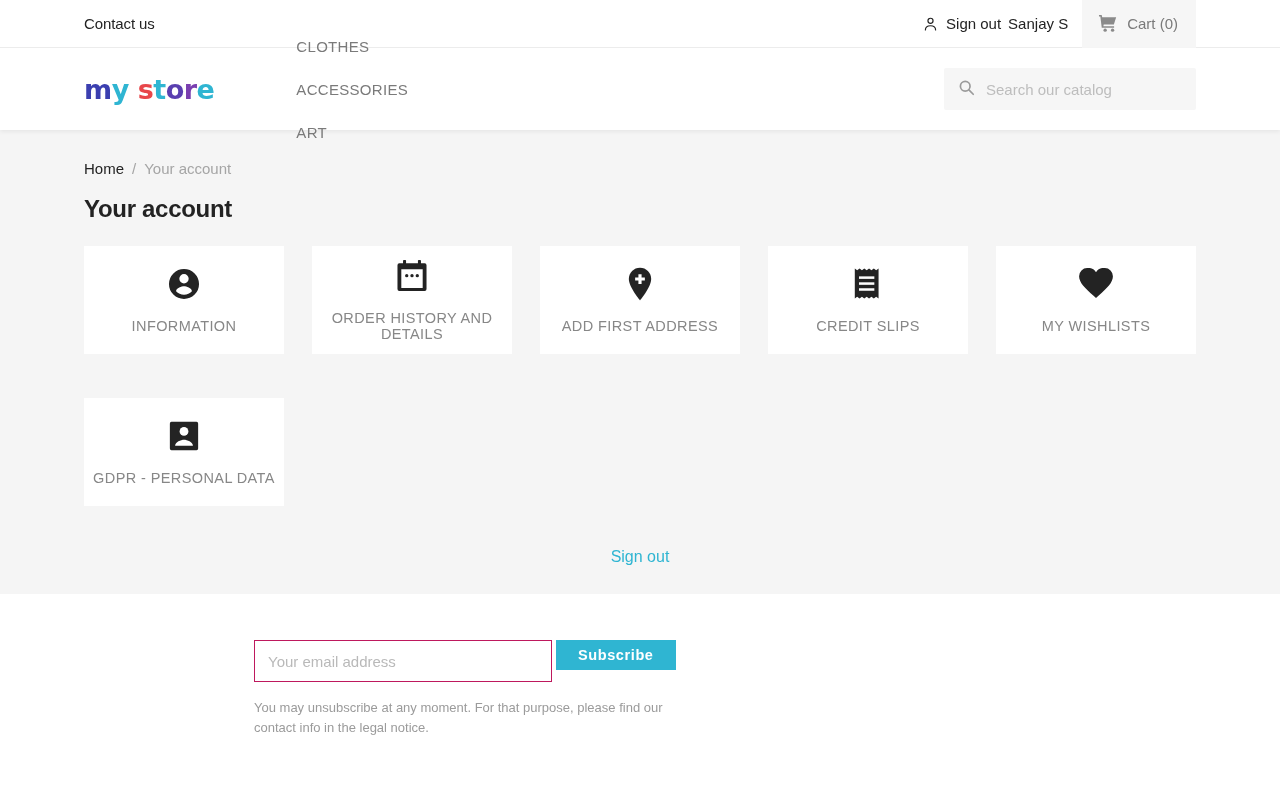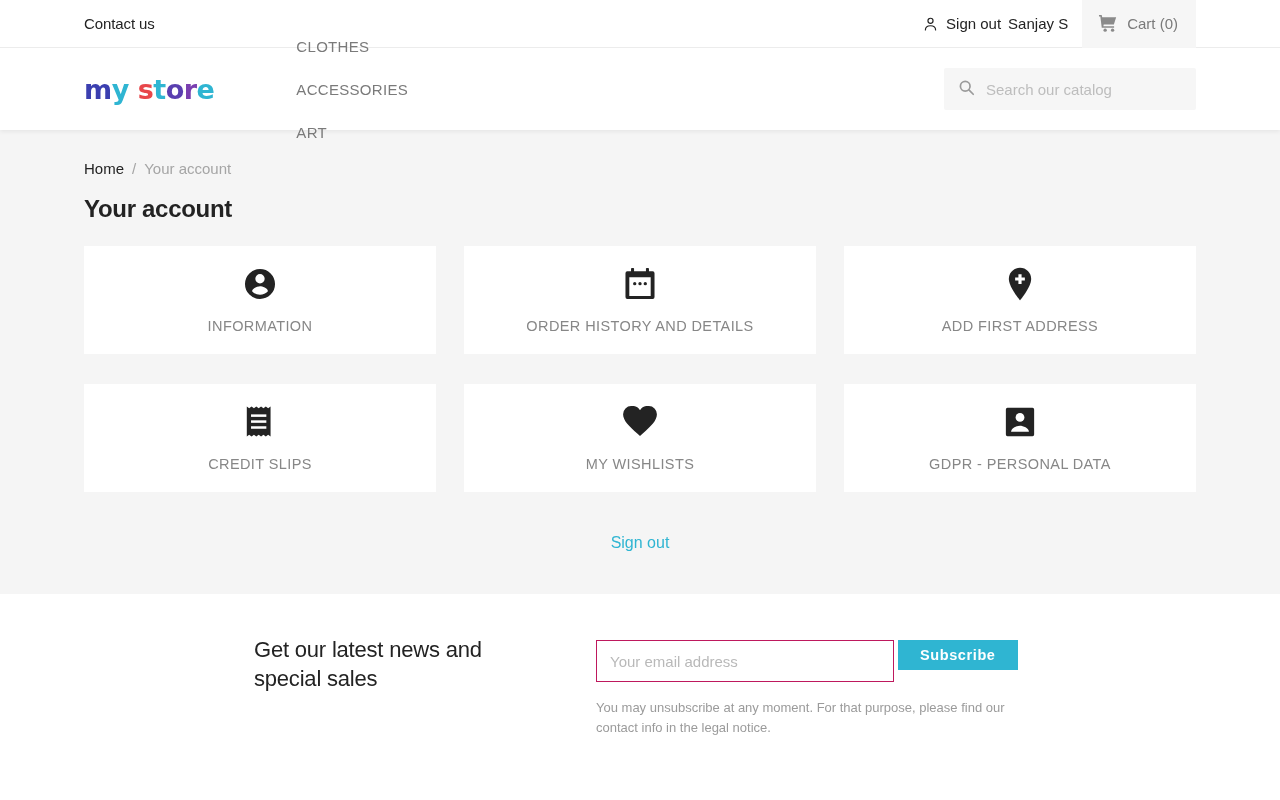--- a/index.html
+++ b/index.html
@@ -136,22 +136,22 @@
     font-size: 24px;
     font-weight: bold;
     color: #232323;
     margin-top: 18px;
     letter-spacing: -0.3px;
   }
 
   .grid {
     margin-top: 23px;
     display: grid;
-    grid-template-columns: repeat(3, 1fr);
-    gap: 30px 28px;
+    grid-template-columns: repeat(5, 1fr);
+    gap: 44px 28px;
   }
   .card {
     background: #ffffff;
     height: 108px;
     display: flex;
     flex-direction: column;
     align-items: center;
     justify-content: center;
     gap: 17px;
     cursor: pointer;
@@ -353,21 +353,20 @@
 
   </div>
 
   <div class="signout-link-wrap">
     <span class="signout-link">Sign out</span>
   </div>
 </div>
 
 <div class="footer">
   <div class="newsletter">
-    <div class="nl-title">Get our latest news and special sales</div>
     <div class="nl-right">
       <div class="nl-form">
         <input class="nl-input" type="text" placeholder="Your email address" style="">
         <button class="nl-btn">Subscribe</button>
       </div>
       <div class="nl-note">You may unsubscribe at any moment. For that purpose, please find our contact info in the legal notice.</div>
     </div>
   </div>
 </div>
 

